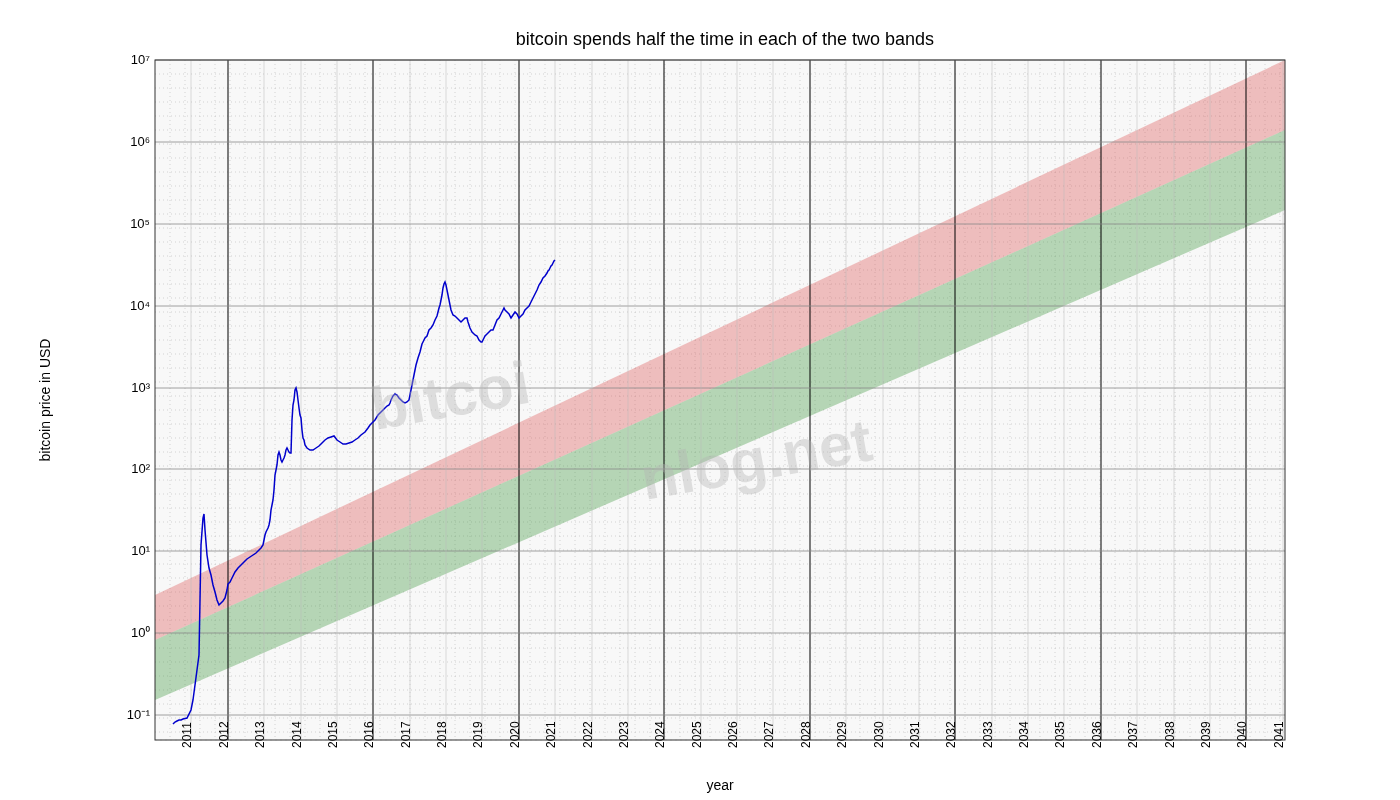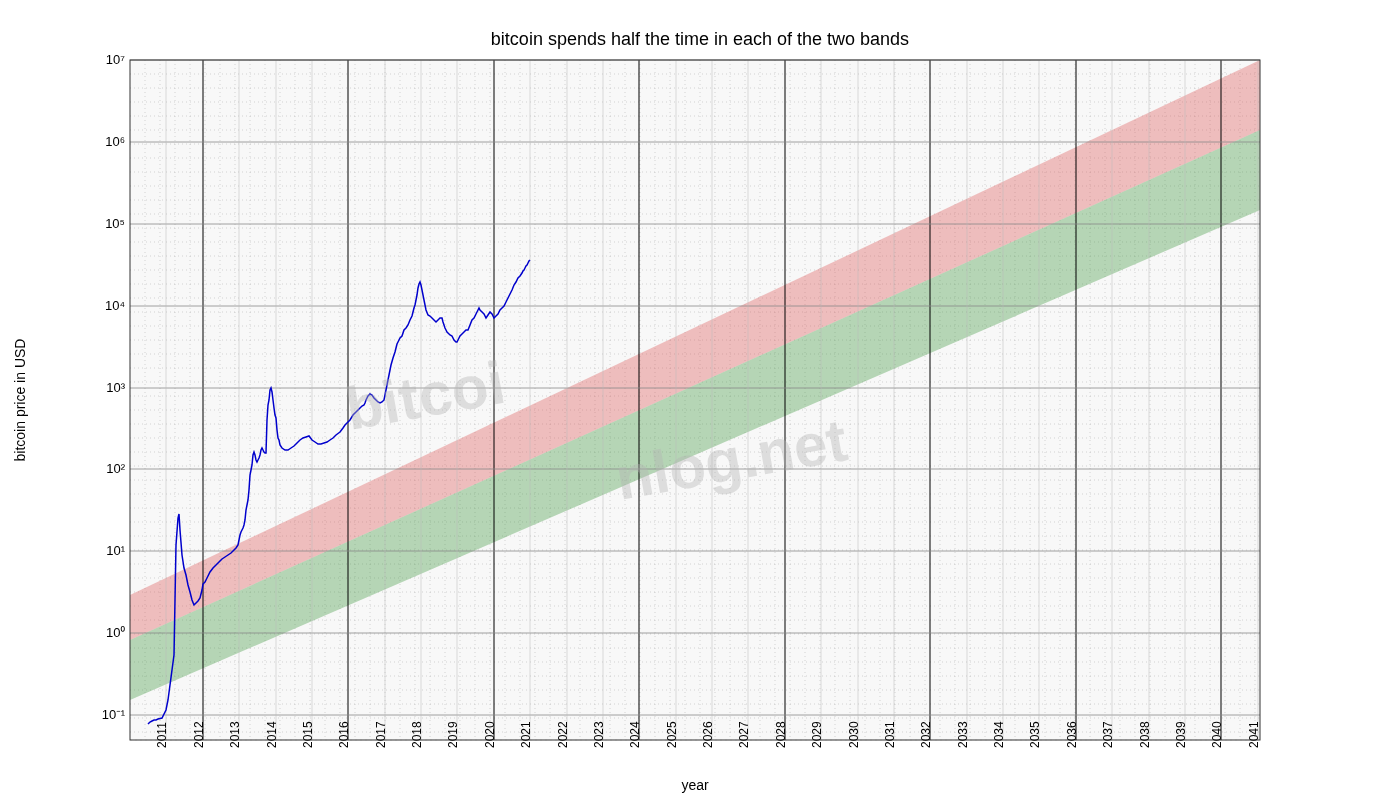--- a/index.html
+++ b/index.html
@@ -8,20 +8,21 @@
       font-family: 'DejaVu Sans', Arial, sans-serif;
       width: 1400px;
       height: 800px;
       overflow: hidden;
     }
     .chart-container {
       width: 1400px;
       height: 800px;
       position: relative;
       background: #fff;
+      padding-left: 25px;
     }
     svg {
       width: 1400px;
       height: 800px;
     }
   </style>
 </head>
 <body>
 
 <div class="chart-container">

